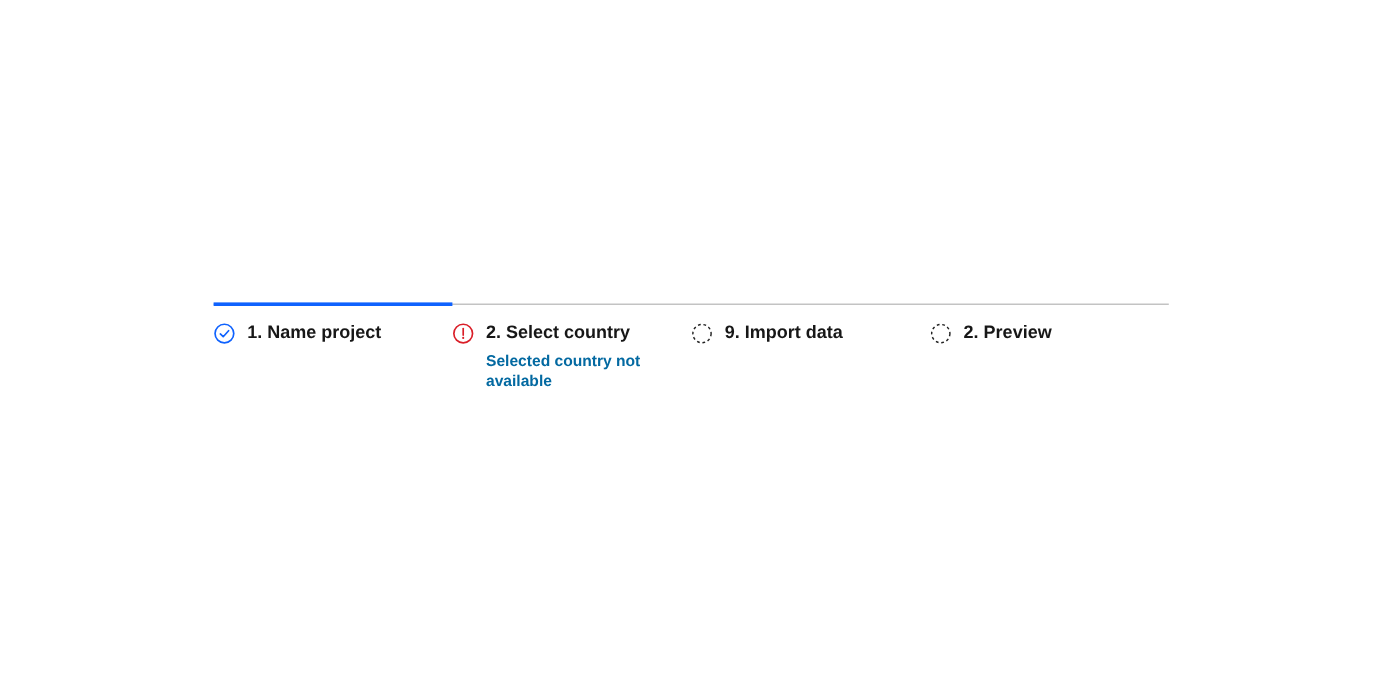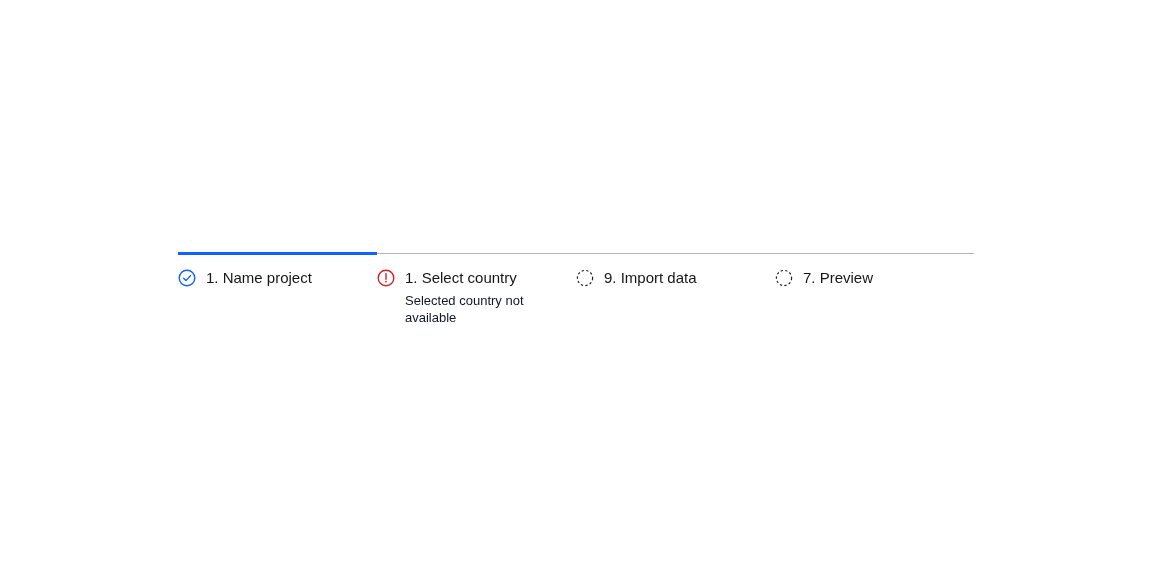--- a/index.html
+++ b/index.html
@@ -34,37 +34,38 @@
     display: flex;
     gap: 0;
     padding-top: 14px;
   }
   .step {
     width: 199px;
     display: flex;
     align-items: flex-start;
     gap: 10px;
     cursor: pointer;
+    font-weight: bold;
   }
   .icon {
     width: 18px;
     height: 18px;
     flex: 0 0 18px;
     margin-top: 1px;
   }
   .labels { display: flex; flex-direction: column; }
   .label {
     font-size: 15px;
     line-height: 20px;
     color: #171717;
   }
   .sub {
     font-size: 13px;
     line-height: 17px;
-    color: #0f172a;
+    color: #0369a1;
     margin-top: 4px;
   }
 </style>
 </head>
 <body>
 
 <div class="wrap">
   <div class="track">
     <div class="fill" style="width:25%"></div>
   </div>
@@ -85,21 +86,21 @@
 
     <div class="step">
       <span class="icon">
         <svg viewBox="0 0 18 18" fill="none" stroke="#da1e28" stroke-width="1.4">
           <circle cx="9" cy="9" r="7.8"></circle>
           <line x1="9" y1="4.8" x2="9" y2="10.2" stroke-linecap="round"></line>
           <circle cx="9" cy="12.6" r="0.9" fill="#da1e28" stroke="none"></circle>
         </svg>
       </span>
       <div class="labels">
-        <span class="label">1. Select country</span>
+        <span class="label">2. Select country</span>
         <span class="sub">Selected country not available</span>
       </div>
     </div>
 
     <div class="step">
       <span class="icon">
         <svg viewBox="0 0 18 18" fill="none" stroke="#222" stroke-width="1.2" stroke-dasharray="2.3 2.3">
           <circle cx="9" cy="9" r="7.6"></circle>
         </svg>
       </span>
@@ -108,18 +109,18 @@
       </div>
     </div>
 
     <div class="step">
       <span class="icon">
         <svg viewBox="0 0 18 18" fill="none" stroke="#222" stroke-width="1.2" stroke-dasharray="2.3 2.3">
           <circle cx="9" cy="9" r="7.6"></circle>
         </svg>
       </span>
       <div class="labels">
-        <span class="label">7. Preview</span>
+        <span class="label">2. Preview</span>
       </div>
     </div>
 
   </div>
 </div>
 
 </body></html>

